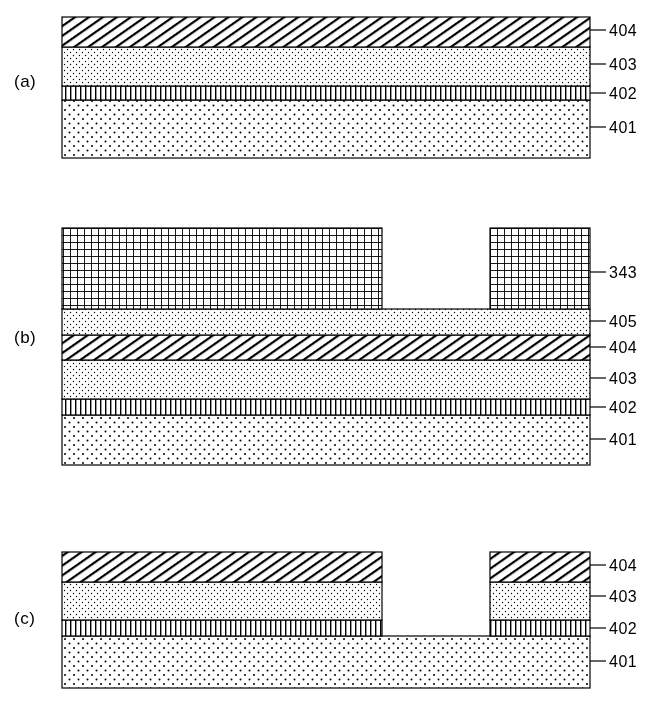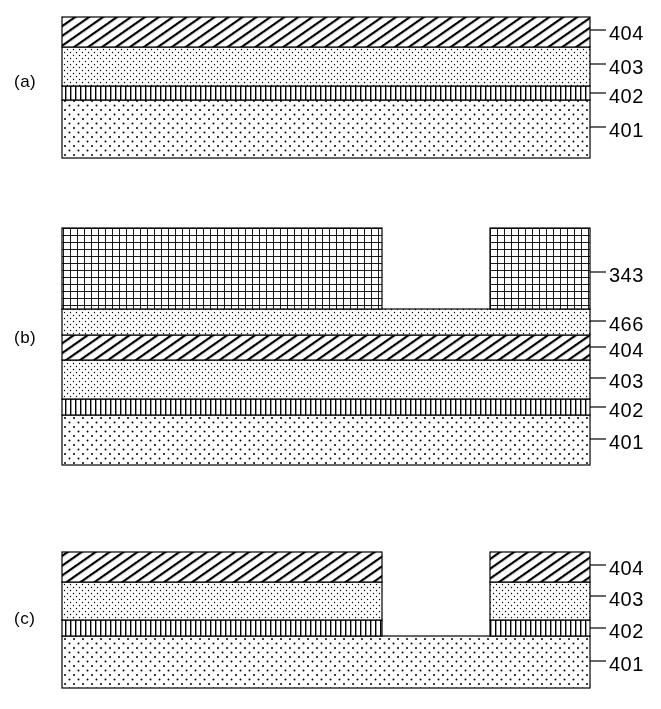--- a/index.html
+++ b/index.html
@@ -1,19 +1,19 @@
 <!DOCTYPE html>
 <html><head>
 <meta charset="utf-8">
 <style>
   html,body{margin:0;padding:0;background:#ffffff;}
   body{width:661px;height:709px;position:relative;font-family:"Liberation Sans",sans-serif;color:#000;}
   .panel{position:absolute;}
   .panel-label{position:absolute;font-size:17px;color:#000;letter-spacing:0.5px;}
-  .ref{position:absolute;font-size:20px;color:#000;letter-spacing:0.5px;white-space:nowrap;text-align:right;}
+  .ref{position:absolute;font-size:16px;color:#000;letter-spacing:0.5px;white-space:nowrap;text-align:right;}
 </style>
 </head>
 <body>
 
 <svg width="0" height="0" style="position:absolute">
   <defs>
     <pattern id="pat-finedots" width="6" height="6" patternUnits="userSpaceOnUse">
       <rect width="6" height="6" fill="#ffffff"></rect>
       <circle cx="1.5" cy="1.5" r="0.7" fill="#000000"></circle>
       <circle cx="4.5" cy="4.5" r="0.7" fill="#000000"></circle>
@@ -84,21 +84,21 @@
 
     <line x1="590" y1="72" x2="606" y2="72" stroke="#000" stroke-width="1.2"></line>
     <line x1="590" y1="121" x2="606" y2="121" stroke="#000" stroke-width="1.2"></line>
     <line x1="590" y1="147" x2="606" y2="147" stroke="#000" stroke-width="1.2"></line>
     <line x1="590" y1="178" x2="606" y2="178" stroke="#000" stroke-width="1.2"></line>
     <line x1="590" y1="207" x2="606" y2="207" stroke="#000" stroke-width="1.2"></line>
     <line x1="590" y1="239" x2="606" y2="239" stroke="#000" stroke-width="1.2"></line>
   </svg>
 
   <div class="ref" style="left:609px;top:64px;">343</div>
-  <div class="ref" style="left:609px;top:113px;">466</div>
+  <div class="ref" style="left:609px;top:113px;">405</div>
   <div class="ref" style="left:609px;top:139px;">404</div>
   <div class="ref" style="left:609px;top:170px;">403</div>
   <div class="ref" style="left:609px;top:199px;">402</div>
   <div class="ref" style="left:609px;top:231px;">401</div>
 </div>
 
 <div class="panel" style="left:0;top:520px;width:661px;height:189px;">
   <div class="panel-label" style="left:14px;top:89px;">(c)</div>
 
   <svg width="661" height="189" style="position:absolute;left:0;top:0;">

